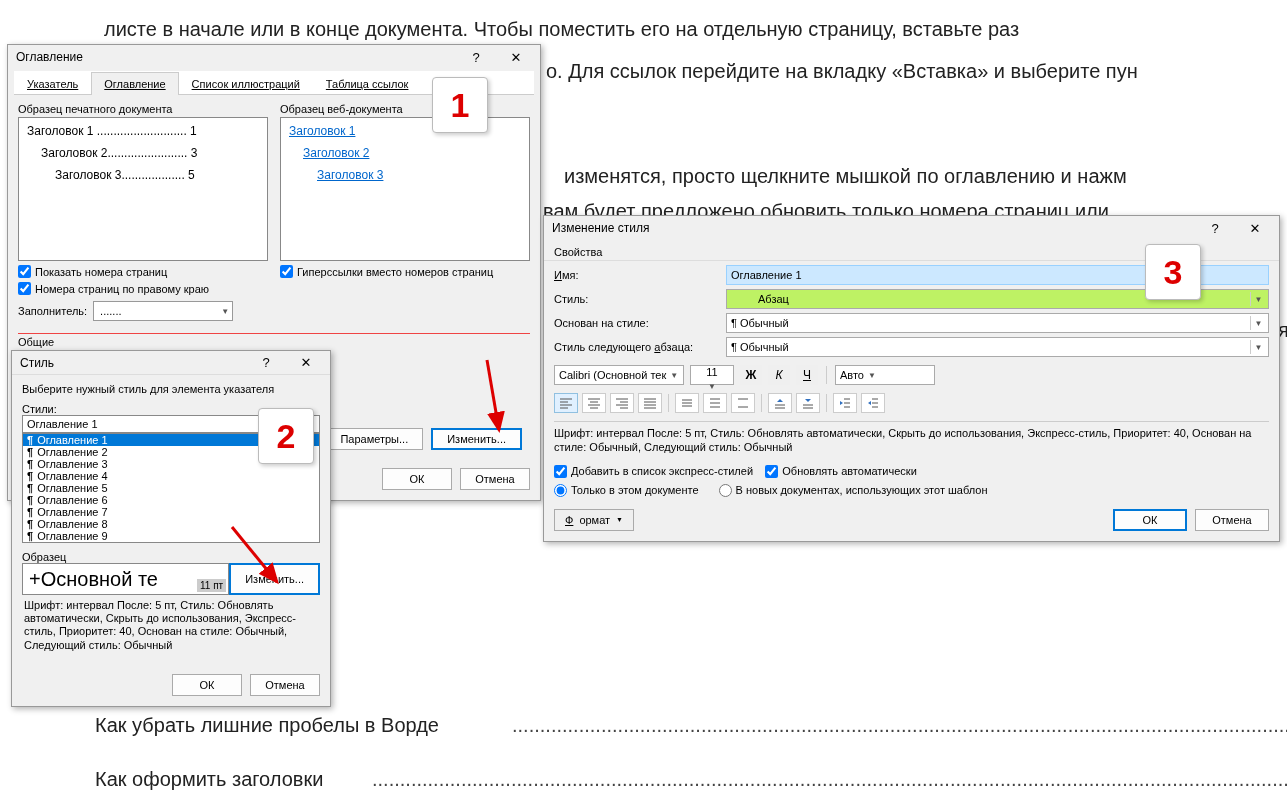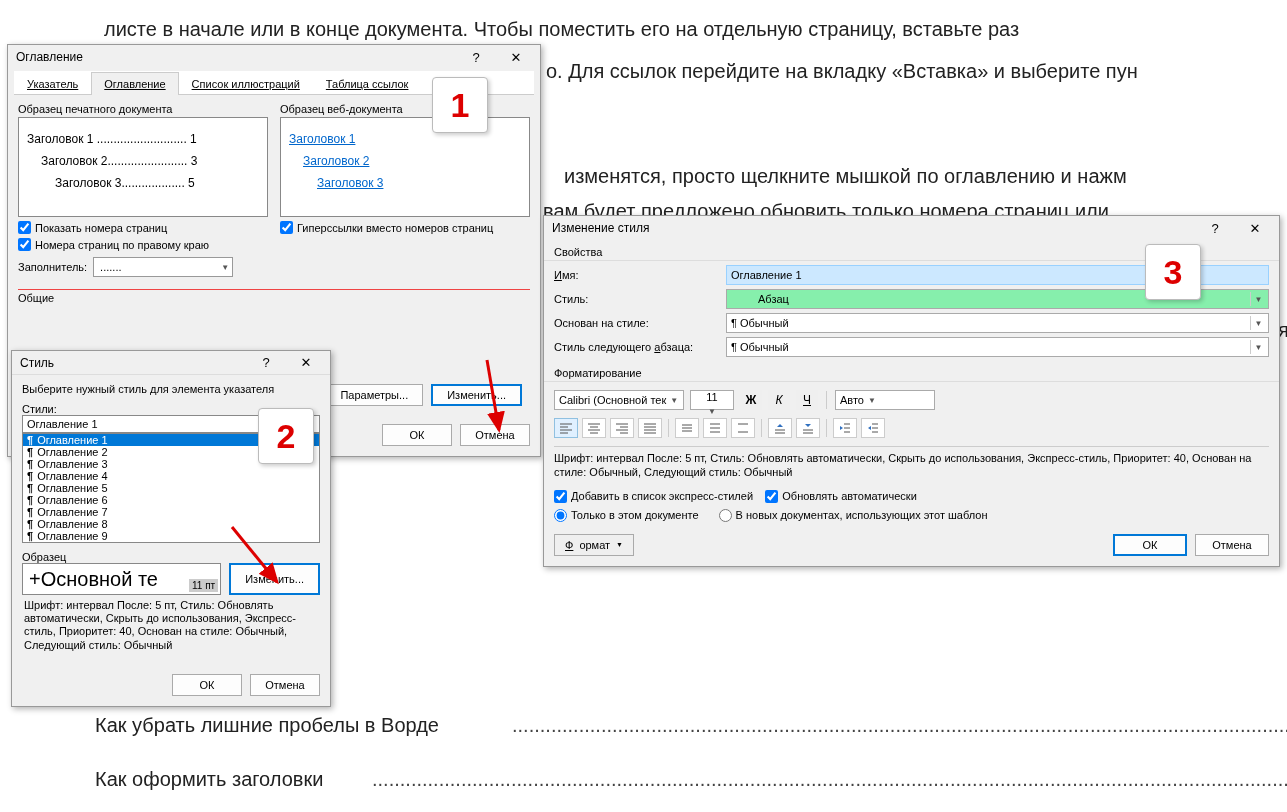--- a/index.html
+++ b/index.html
@@ -15,21 +15,21 @@
 
 
 .dlg1 { left: 7px; top: 44px; width: 534px; }
 .tabs { display: flex; background: #fff; border-bottom: 1px solid #ccc; margin: 2px 6px 0 6px; }
 .tab { padding: 5px 12px; border: 1px solid transparent; border-bottom: none; font-size: 11px; position: relative; top: 1px; text-decoration: underline; }
 .tab.active { background: #f0f0f0; border-color: #ccc; }
 .dlg-body { padding: 8px 10px; }
 .preview-row { display: flex; gap: 12px; }
 .preview-col { flex: 1; }
 .preview-lbl { font-size: 11px; margin-bottom: 2px; }
-.preview-box { border: 1px solid #888; background: #fff; height: 100px; padding: 14px 8px; font-size: 12px; overflow: hidden; position: relative; }
+.preview-box { border: 1px solid #888; background: #fff; height: 144px; padding: 6px 8px; font-size: 12px; overflow: hidden; position: relative; }
 .preview-box .line { margin-bottom: 8px; }
 .preview-box .link { color: #0066cc; text-decoration: underline; }
 .check-row { display: flex; align-items: center; gap: 4px; margin-top: 4px; font-size: 11px; }
 .check-row input { width: 13px; height: 13px; }
 .opts-row { display: flex; align-items: center; gap: 6px; margin-top: 6px; }
 .combo { border: 1px solid #999; background: #fff; height: 20px; min-width: 70px; display: inline-flex; align-items: center; justify-content: space-between; padding: 0 3px 0 6px; }
 .combo .arrow { font-size: 8px; color: #555; }
 .fieldset-label { border-top: 1px solid #ef4444; margin-top: 12px; padding-top: 2px; font-size: 11px; }
 .btn { border: 1px solid #aaa; background: #fdfdfd; padding: 3px 14px; font-size: 11px; min-width: 70px; height: 22px; display: inline-flex; align-items: center; justify-content: center; }
 .btn.primary { border: 2px solid #0078d7; }
@@ -203,21 +203,21 @@
         <div class="itm">
           <span class="pilcrow">¶</span>
           <span>Оглавление 8</span>
         </div>
         <div class="itm">
           <span class="pilcrow">¶</span>
           <span>Оглавление 9</span>
         </div>
       </div>
     <div style="margin-top:8px;">Образец</div>
-    <div style="display:flex; gap:8px; align-items:stretch;">
+    <div style="display:flex; align-items:stretch;">
       <div class="sample-box" style="flex:1;">
         <span>+Основной те</span>
         <span class="sample-suffix">11 пт</span>
       </div>
       <button class="btn primary" style="height:auto;">Изменить...</button>
     </div>
     <div class="desc-box">Шрифт: интервал После:  5 пт, Стиль: Обновлять автоматически, Скрыть до использования, Экспресс-стиль, Приоритет: 40, Основан на стиле: Обычный, Следующий стиль: Обычный</div>
   </div>
   <div class="btn-row-right">
     <button class="btn">ОК</button>
@@ -236,41 +236,40 @@
   <div class="group-lbl">Свойства</div>
   <div class="prop-grid">
     <div class="prop-row">
       <div class="lbl"><span class="u">И</span>мя:</div>
       <div class="val hl">
           <span>Оглавление 1</span>
         </div>
     </div>
     <div class="prop-row">
       <div class="lbl">Стиль:</div>
-      <div class="val" style="background:#86efac;padding-left:31px;">
+      <div class="val" style="background:#bef264;padding-left:31px;">
           <span>Абзац</span>
           <span class="arrow">▼</span>
         </div>
     </div>
     <div class="prop-row">
       <div class="lbl">Основан на стиле:</div>
       <div class="val">
           <span>¶ Обычный</span>
           <span class="arrow">▼</span>
         </div>
     </div>
     <div class="prop-row">
       <div class="lbl">Стиль следующего <span class="u">а</span>бзаца:</div>
       <div class="val">
           <span>¶ Обычный</span>
           <span class="arrow">▼</span>
         </div>
     </div>
   </div>
-  <div class="group-lbl">Форматирование</div>
   <div class="fmt-toolbar">
     <div class="fmt-combo" style="width:130px;">
         <span>Calibri (Основной тек</span>
         <span class="arrow">▼</span>
       </div>
     <div class="fmt-combo" style="width:44px;flex-direction:column;">
         <span>11</span>
         <span class="arrow">▼</span>
       </div>
     <button class="fmt-btn" style="font-weight:bold;">Ж</button>

